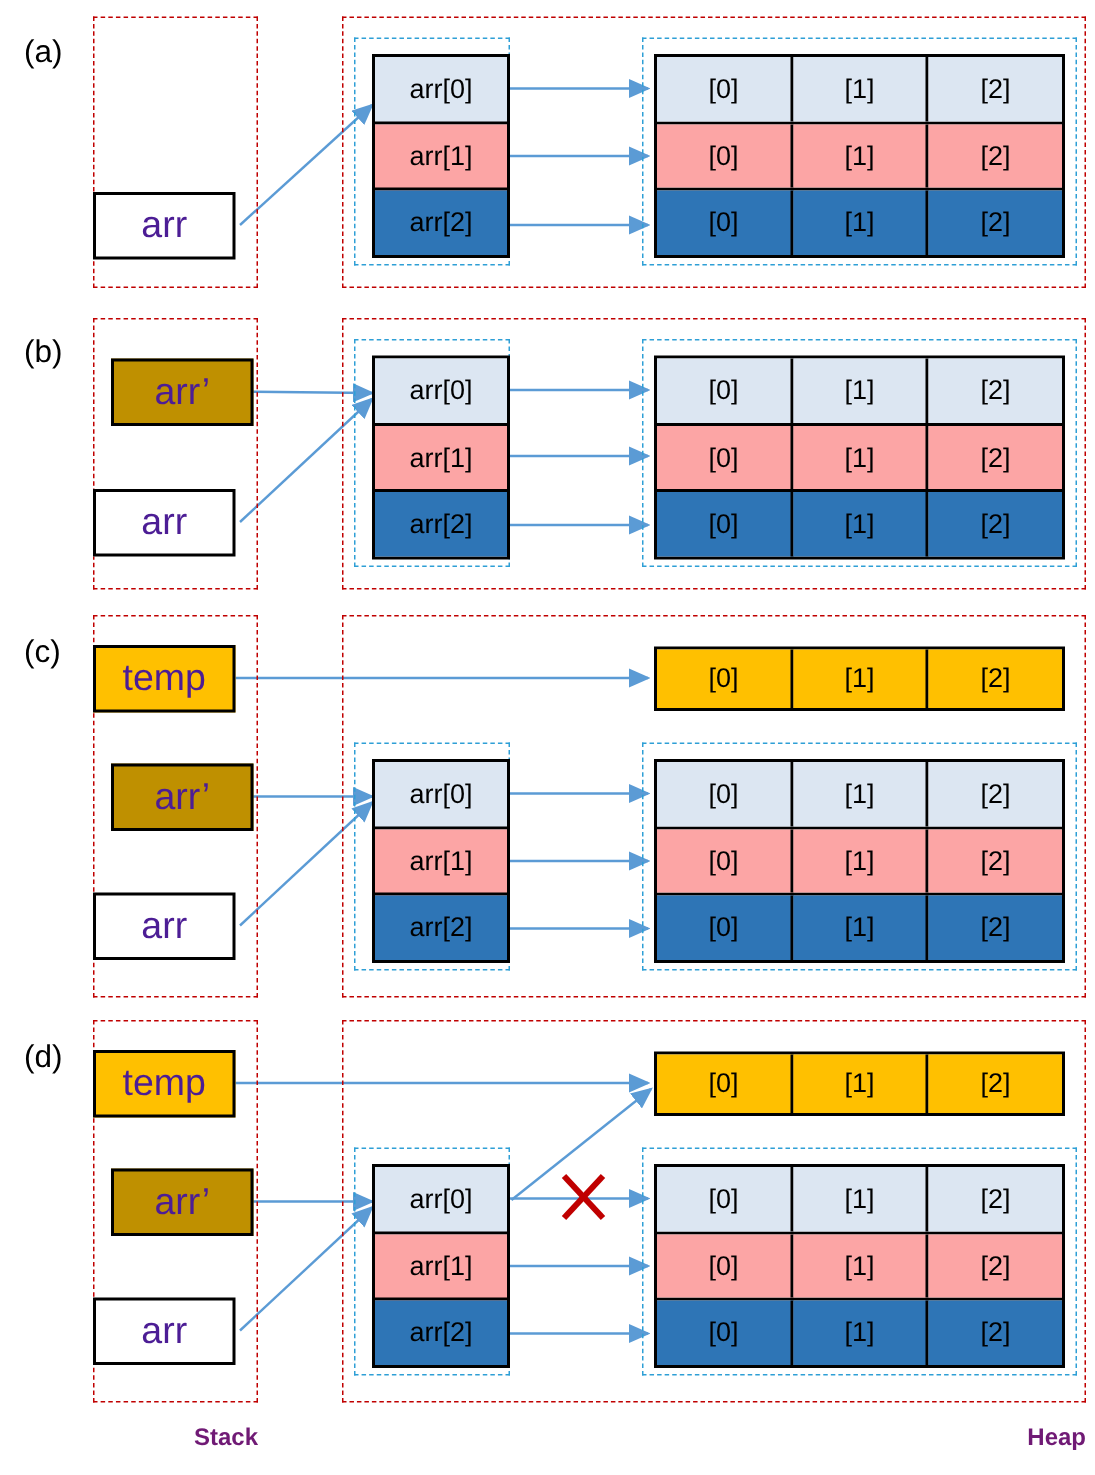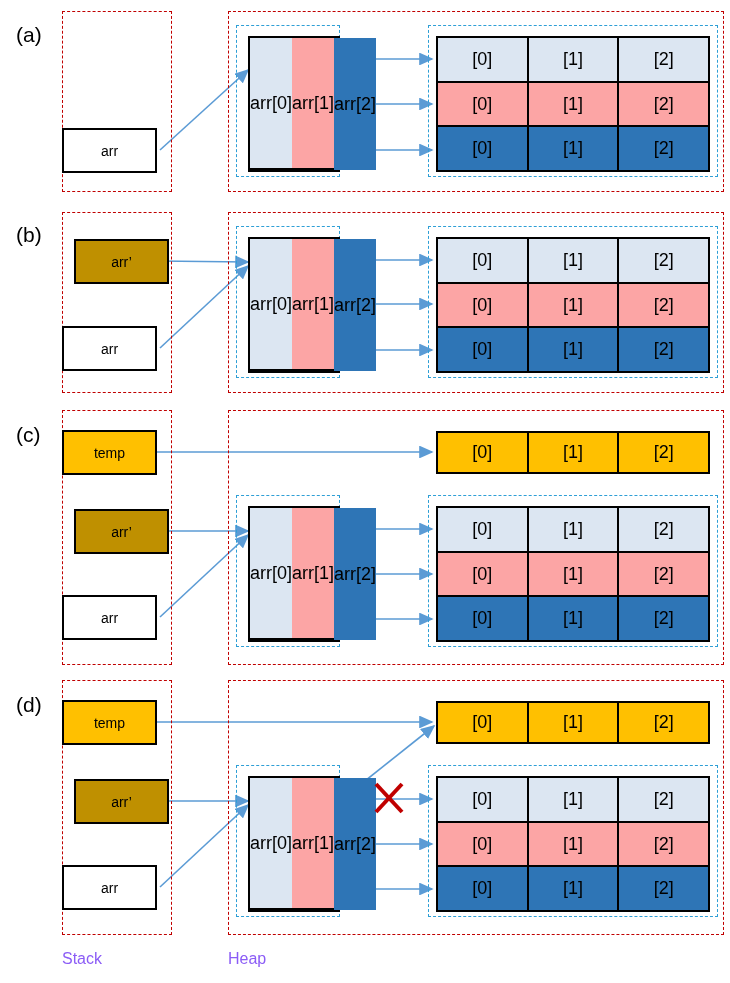--- a/index.html
+++ b/index.html
@@ -26,31 +26,31 @@
     position:absolute;box-sizing:border-box;
     border:1.6px dashed #2e9fd6;
     background:transparent;
   }
 
   
   .var-box{
     position:absolute;box-sizing:border-box;
     border:2.6px solid #000;
     display:flex;align-items:center;justify-content:center;
-    font-size:14px;color:#000000;
+    font-size:25px;color:#4c1d95;
     background:#ffffff;
   }
   .var-box.amber-dark{background:#bf9000;margin-left:12px;}
   .var-box.amber-bright{background:#ffc000;align-items:center;}
 
   
   .ptr-col{
     position:absolute;box-sizing:border-box;
     border:2.6px solid #000;
-    display:flex;flex-direction:row;
+    display:flex;flex-direction:column;
   }
   .ptr-cell{
     box-sizing:border-box;
     flex:1 1 0;
     display:flex;align-items:center;justify-content:center;
     font-size:18px;color:#000;
     border-bottom:2.2px solid #000;
   }
   .ptr-cell:last-child{border-bottom:none;justify-content:center;}
 
@@ -76,22 +76,22 @@
   .c-light{background:#dce6f2;}
   .c-mid{background:#fca5a5;}
   .c-dark{background:#2e75b6;}
   .c-amber{background:#ffc000;}
 
   
   .arrows{position:absolute;left:0;top:0;width:730px;height:983px;pointer-events:none;}
 
   
   .caption{
-    position:absolute;font-size:16px;font-weight:normal;color:#8b5cf6;
-    text-align:left;
+    position:absolute;font-size:16px;font-weight:bold;color:#701a75;
+    text-align:right;
   }
 </style>
 </head>
 <body>
 
 <svg class="arrows" viewBox="0 0 730 983">
   <defs>
     <marker id="ah" markerWidth="9" markerHeight="8" refX="8" refY="4" orient="auto">
       <path d="M0,0 L9,4 L0,8 z" fill="#5b9bd5"></path>
     </marker>

